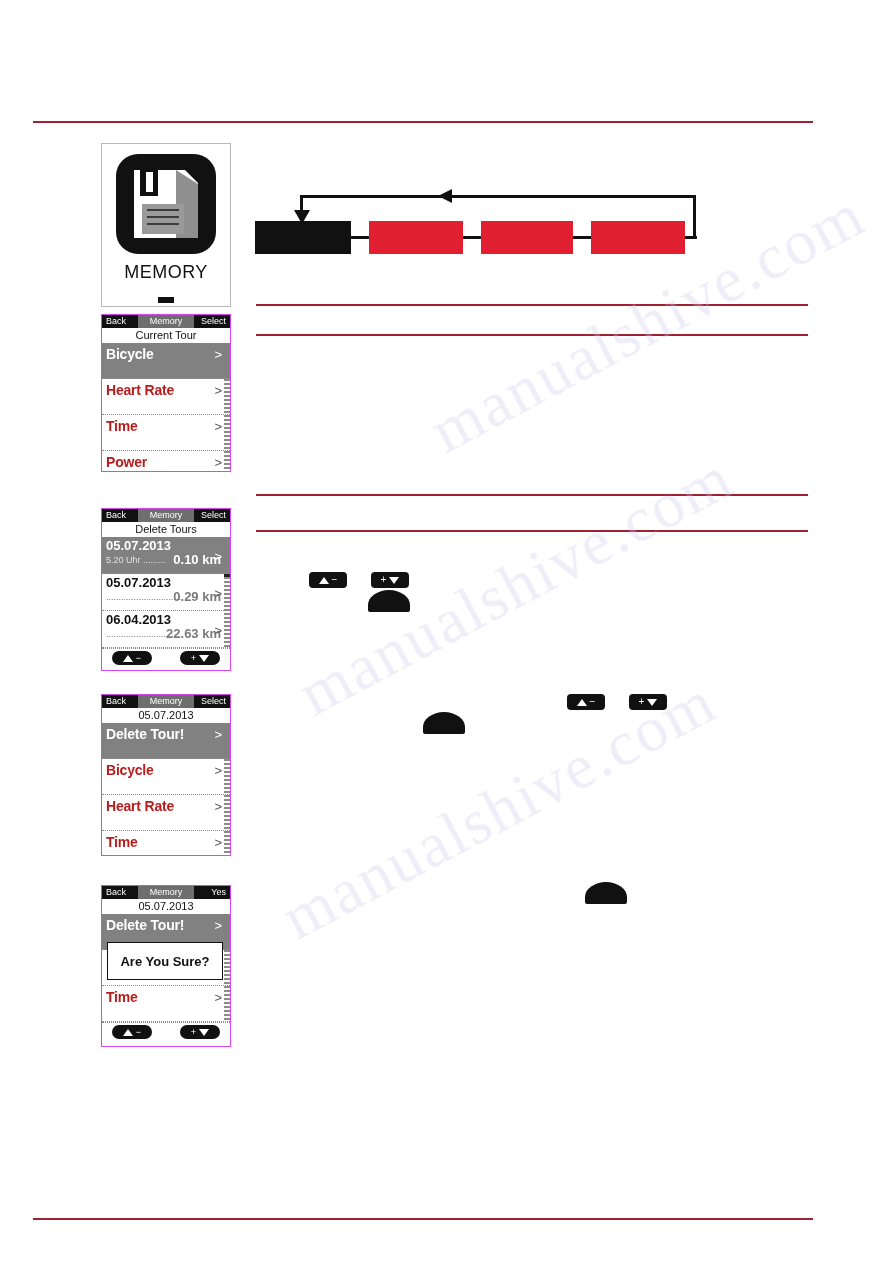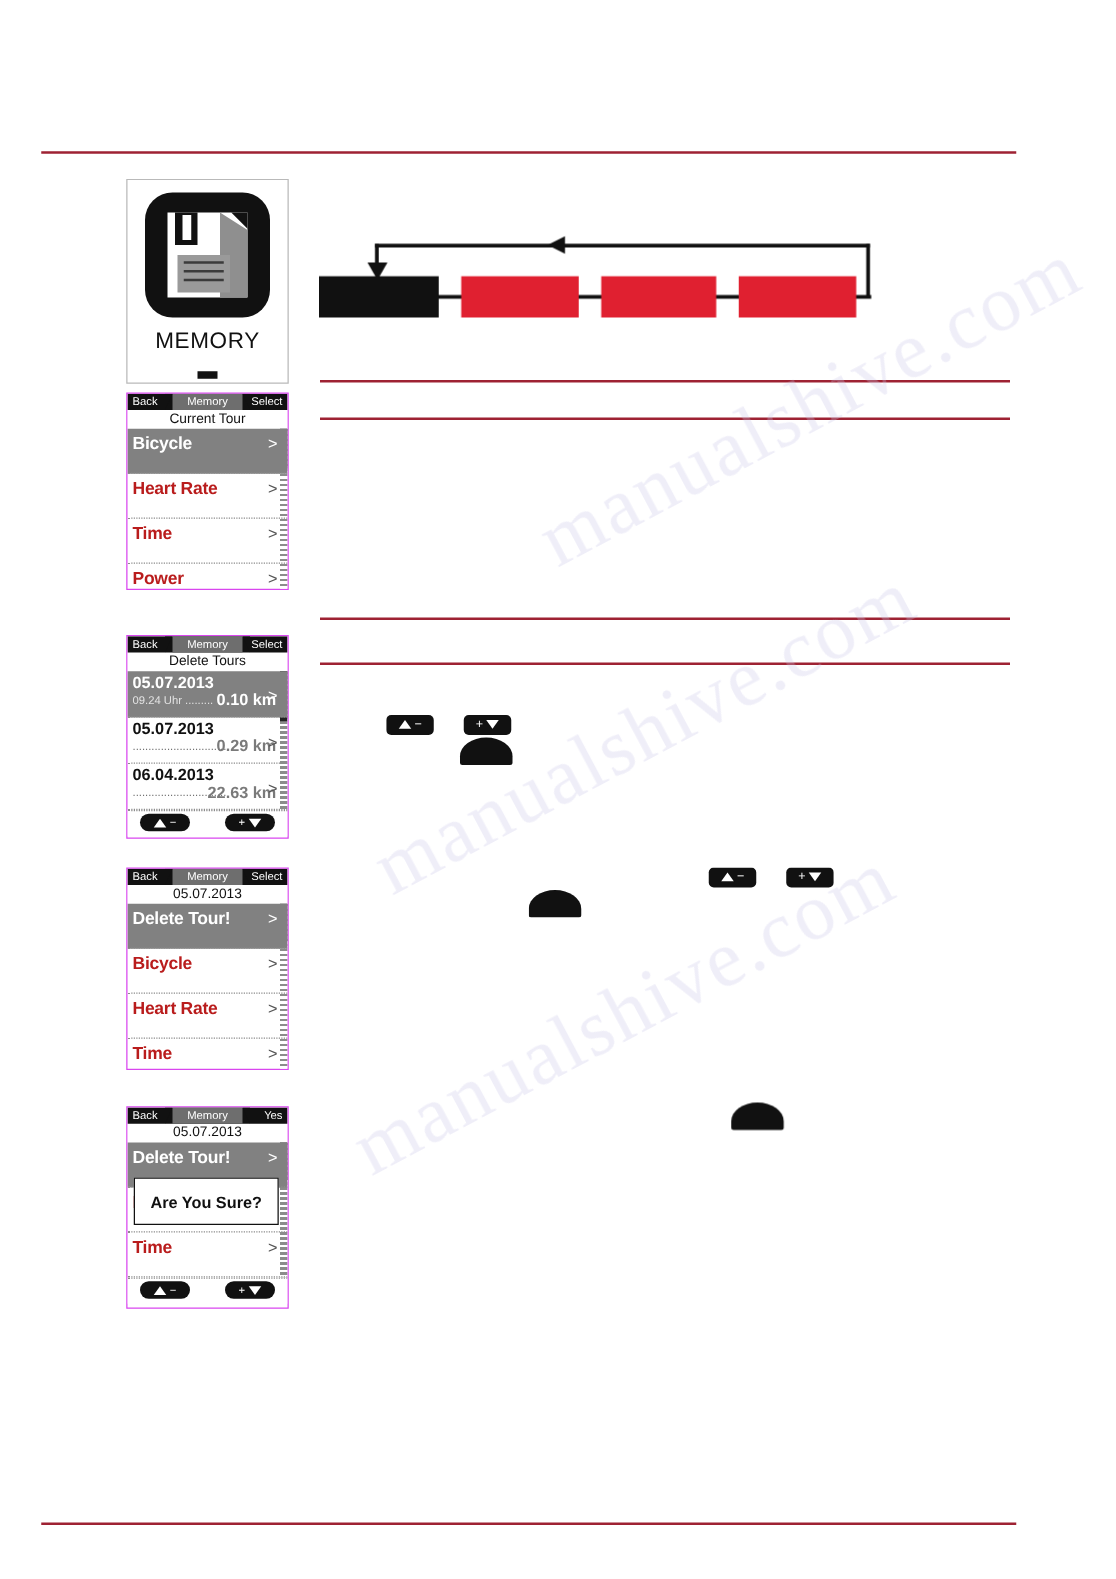--- a/index.html
+++ b/index.html
@@ -511,21 +511,21 @@
     <span class="tb-mid">Memory</span>
     <span class="tb-right">Select</span>
   </div>
   <div class="scr-title">Delete Tours</div>
   <div class="scr-body">
     <div class="scrollbar">
       <div class="thumb" style="top:0px; height:40px;"></div>
     </div>
     <div class="row tour sel">
       <span class="date">05.07.2013</span>
-      <span class="meta">09.24  Uhr .........</span>
+      <span class="meta">5.20  Uhr .........</span>
       <span class="dist">0.10 km</span>
       <span class="chev">&gt;</span>
     </div>
     <div class="row tour">
       <span class="date">05.07.2013</span>
       <span class="meta">..............................</span>
       <span class="dist">0.29 km</span>
       <span class="chev">&gt;</span>
     </div>
     <div class="row tour">

